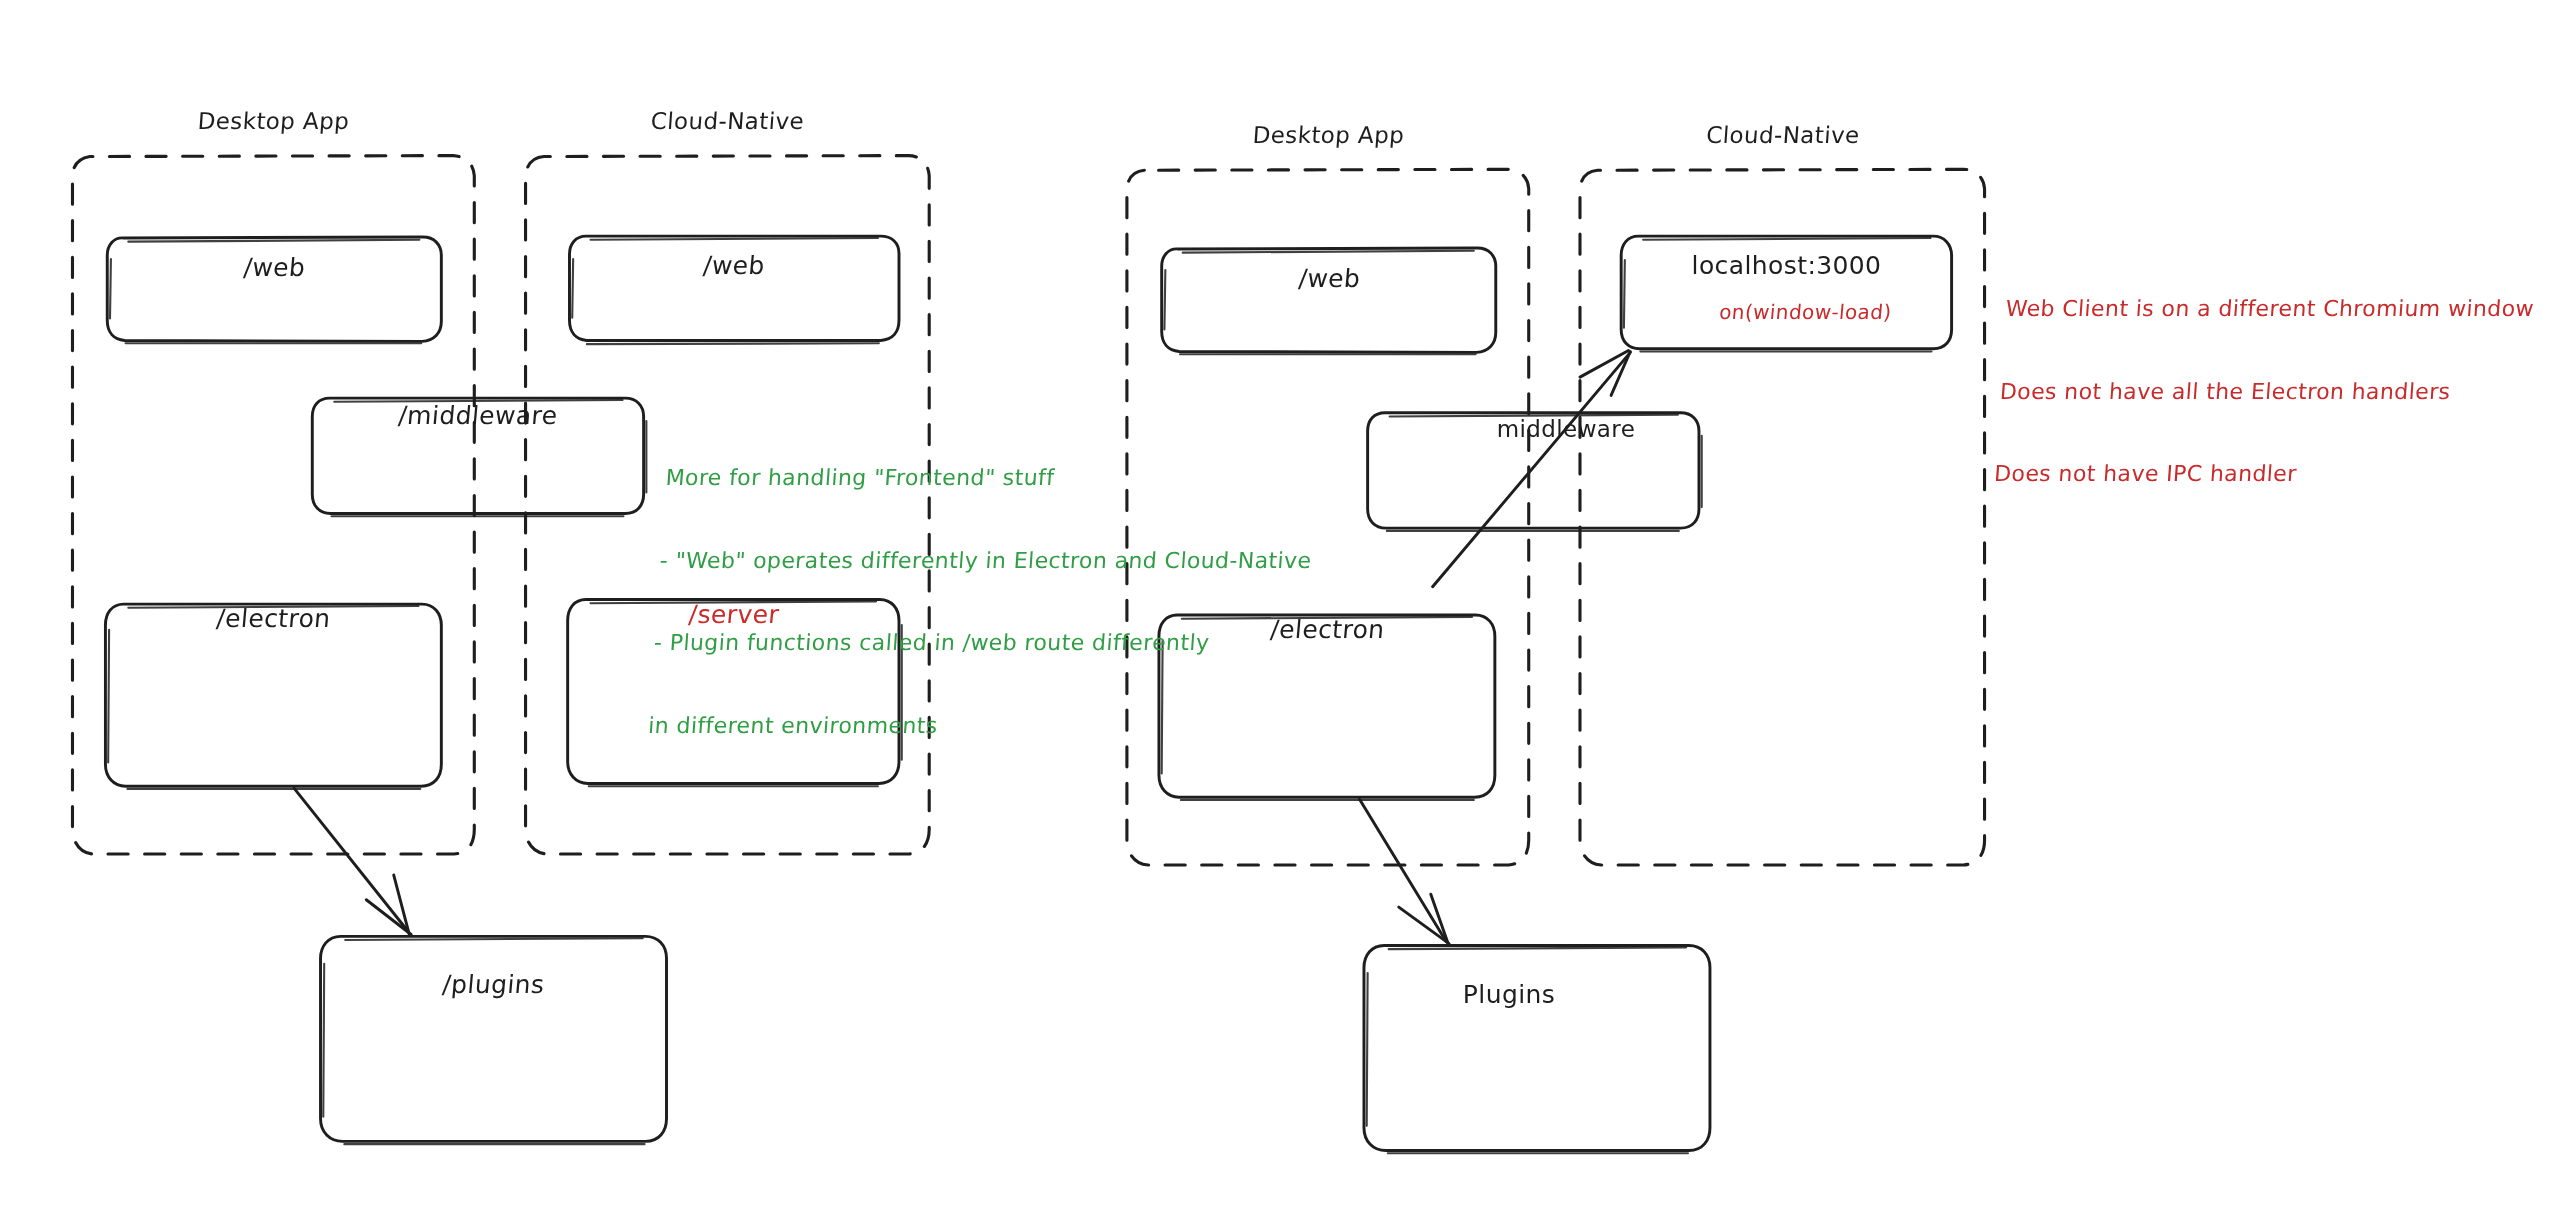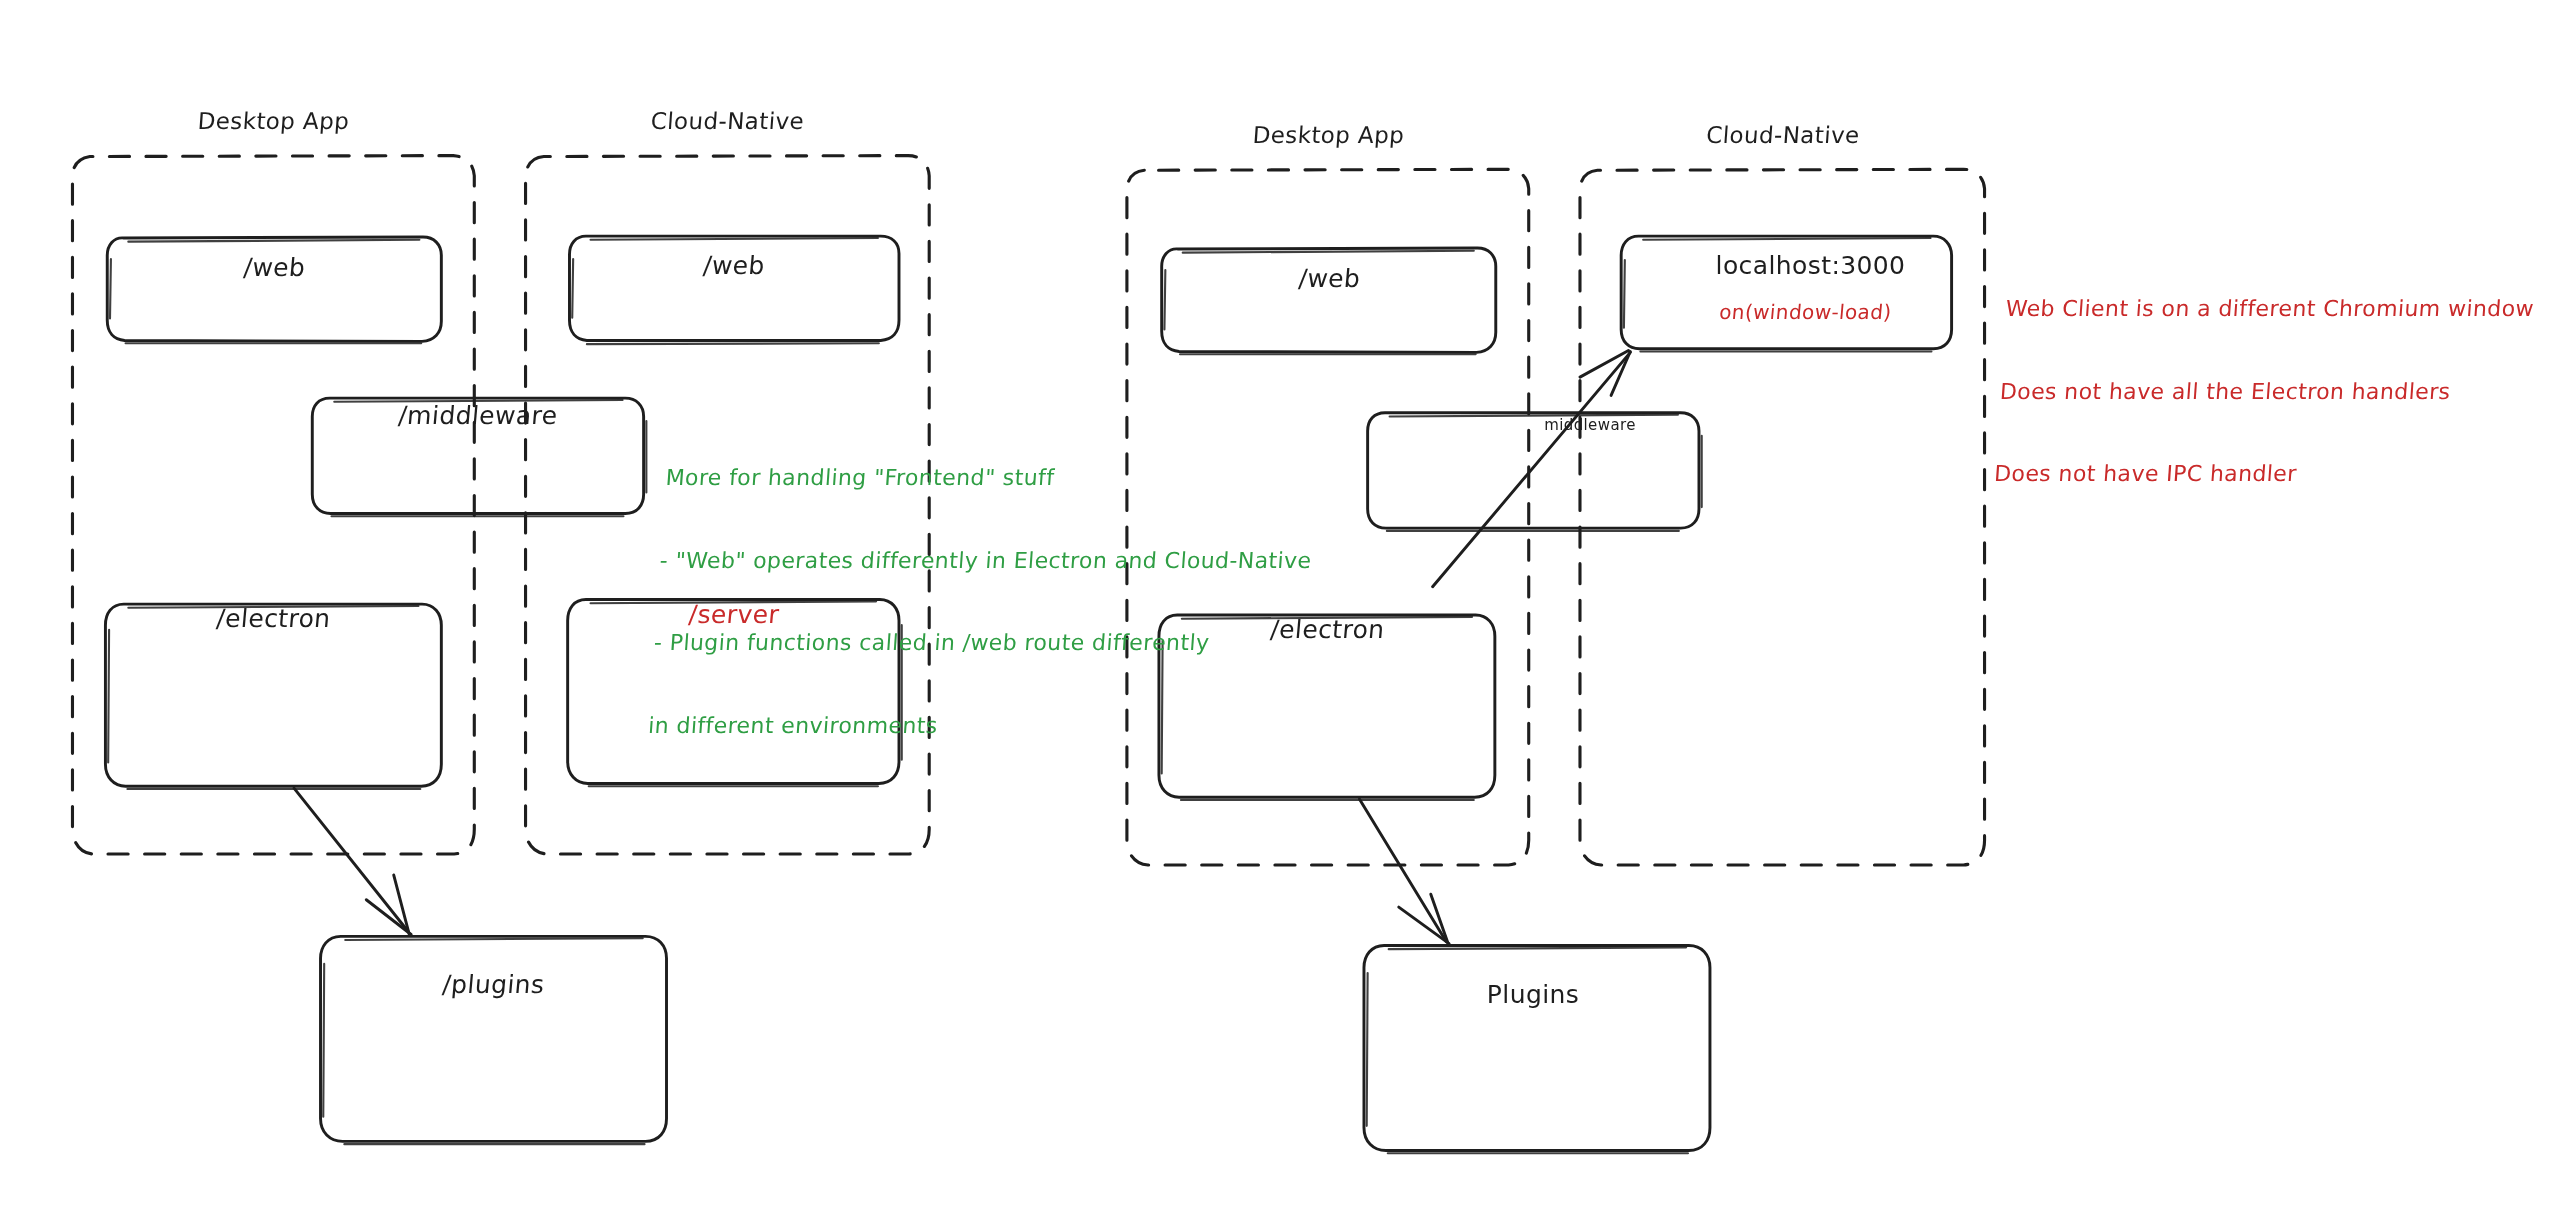--- a/index.html
+++ b/index.html
@@ -36,21 +36,21 @@
   .group-title {
     font-size: 23px;
     text-align: center;
     transform: skewX(-4deg);
   }
   .node-label {
     font-size: 25px;
     text-align: center;
     transform: skewX(-5deg);
   }
-  .node-label.plain { transform: skewX(0deg); padding-left: 24px; }
+  .node-label.plain { transform: skewX(0deg); }
   .sub-label {
     font-size: 20px;
     text-align: center;
     color: #c92a2a;
     transform: skewX(-5deg);
   }
   .note {
     font-size: 22px;
     line-height: 27.5px;
     white-space: pre;
@@ -230,21 +230,21 @@
   </div>
 
   <div class="lbl group-title" style="left:1127px; top:122px; width:403px;">Desktop App</div>
   <div class="lbl group-title" style="left:1580px; top:122px; width:406px;">Cloud-Native</div>
 
   <div class="lbl node-label" style="left:1162px; top:264px; width:335px;">/web</div>
 
   <div class="lbl node-label plain" style="left:1621px; top:251px; width:331px;">localhost:3000</div>
   <div class="lbl sub-label" style="left:1640px; top:300px; width:331px;">on(window-load)</div>
 
-  <div class="lbl node-label plain" style="left:1368px; top:416px; width:396px; font-size:15px;">middleware</div>
+  <div class="lbl node-label plain" style="left:1368px; top:416px; width:396px; font-size:23px;">middleware</div>
   <div class="lbl node-label" style="left:1159px; top:615px; width:337px;">/electron</div>
   <div class="lbl node-label plain" style="left:1364px; top:980px; width:290px;">Plugins</div>
 
   <div class="lbl note red" style="left:2000px; top:240px;">
     <div>Web Client is on a different Chromium window</div>
     <div>Does not have all the Electron handlers</div>
     <div>Does not have IPC handler</div>
   </div>
 
 </div>

